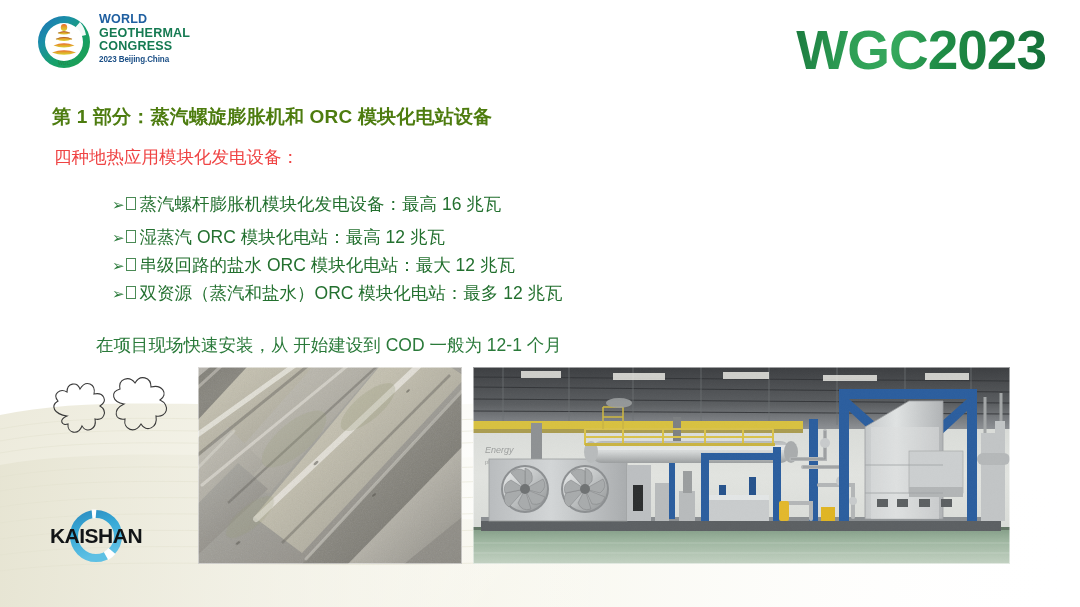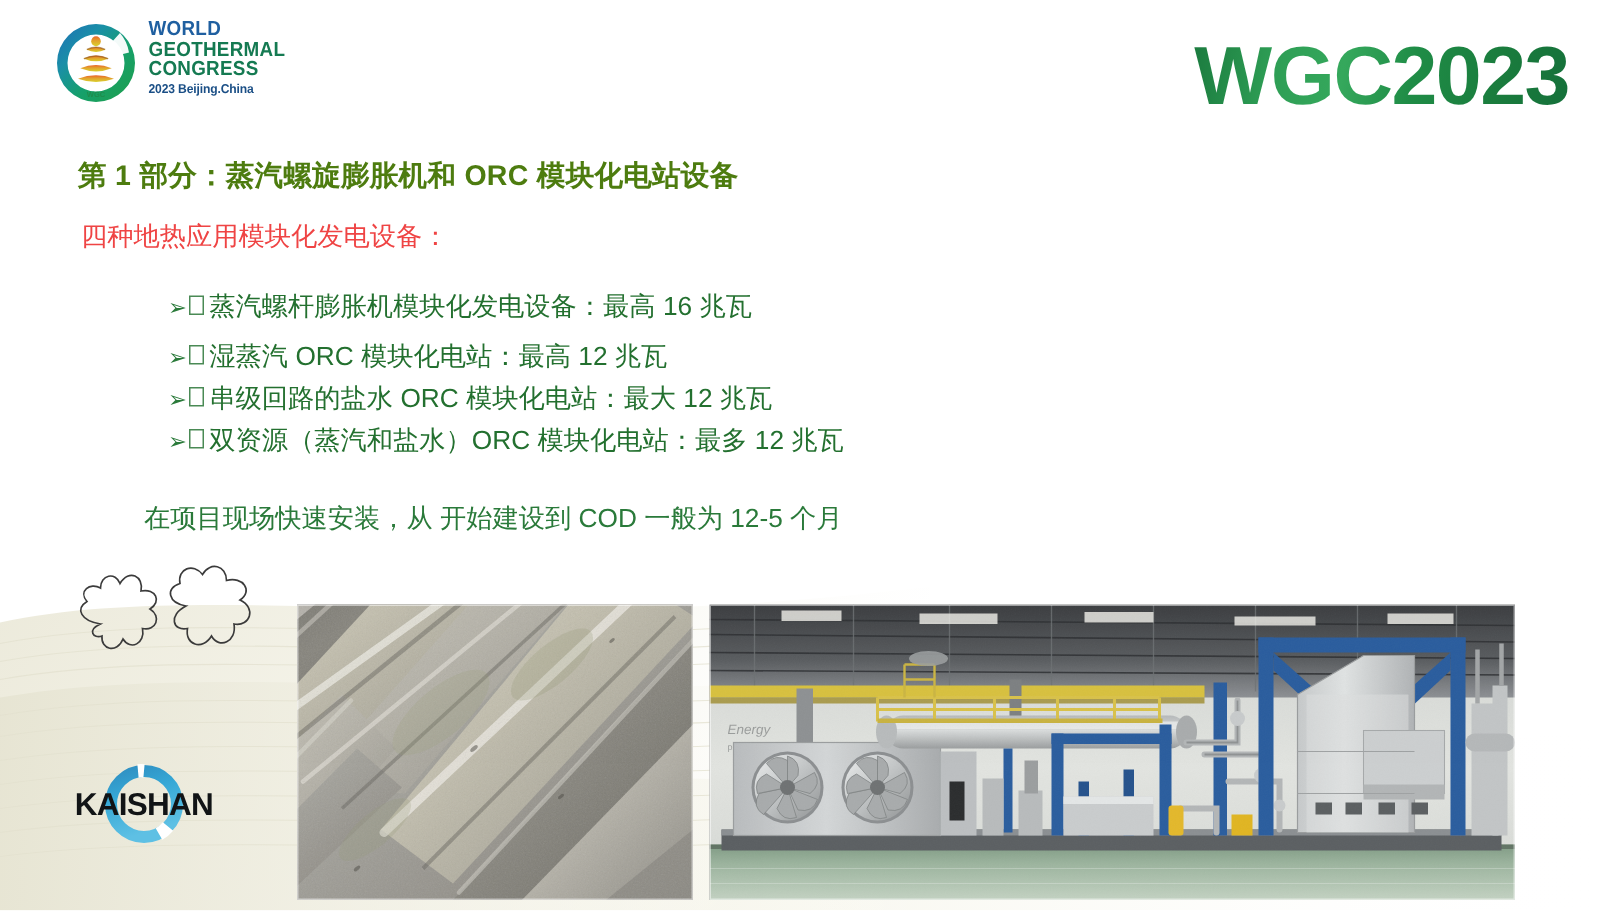--- a/index.html
+++ b/index.html
@@ -67,21 +67,21 @@
   .b-gap{height:9px;}
   .b-tight{margin-top:4px;}
   .closing{
     position:absolute;left:96px;top:333px;font-size:17.5px;color:#2a7a3a;white-space:nowrap;
   }
 
   
   .blobs{position:absolute;left:34px;top:372px;width:150px;height:105px;}
 
   
-  .photo{position:absolute;overflow:hidden;background:#9a9a9a;margin-top:36px;}
+  .photo{position:absolute;overflow:hidden;background:#9a9a9a;}
   .photo-left{left:198px;top:367px;width:264px;height:197px;}
   .photo-right{left:473px;top:367px;width:537px;height:197px;}
   .photo svg{display:block;width:100%;height:100%;}
 
   
   .kaishan{position:absolute;left:34px;top:506px;width:125px;height:62px;}
 </style>
 </head>
 <body>
 
@@ -201,21 +201,21 @@
     <div class="b-tight">
       <div class="b-row">
         <span class="arrow">➢</span>
         <span class="box"></span>
         <span class="txt">双资源（蒸汽和盐水）ORC 模块化电站：最多 12 兆瓦</span>
       </div>
     </div>
 
   </div>
 
-  <div class="closing">在项目现场快速安装，从 开始建设到 COD 一般为 12-5 个月</div>
+  <div class="closing">在项目现场快速安装，从 开始建设到 COD 一般为 12-1 个月</div>
 
   <svg class="blobs" viewBox="0 0 150 105">
     <g fill="none" stroke="#3b3b3b" stroke-width="1.1">
       <path d="M33,44 C20,42 16,34 24,29 C18,22 26,16 33,20 C33,11 43,9 46,17
                C52,7 62,12 60,22 C70,20 74,29 66,34 C74,39 70,49 61,47
                C63,57 53,62 48,54 C44,64 33,61 34,52 C28,54 24,48 33,44 Z"></path>
       <path d="M90,32 C78,30 76,20 86,17 C84,7 95,3 101,11 C106,2 117,5 117,15
                C128,12 135,22 126,28 C137,33 133,46 122,44 C124,56 112,61 107,52
                C101,62 89,58 91,47 C81,49 78,38 90,32 Z"></path>
     </g>

